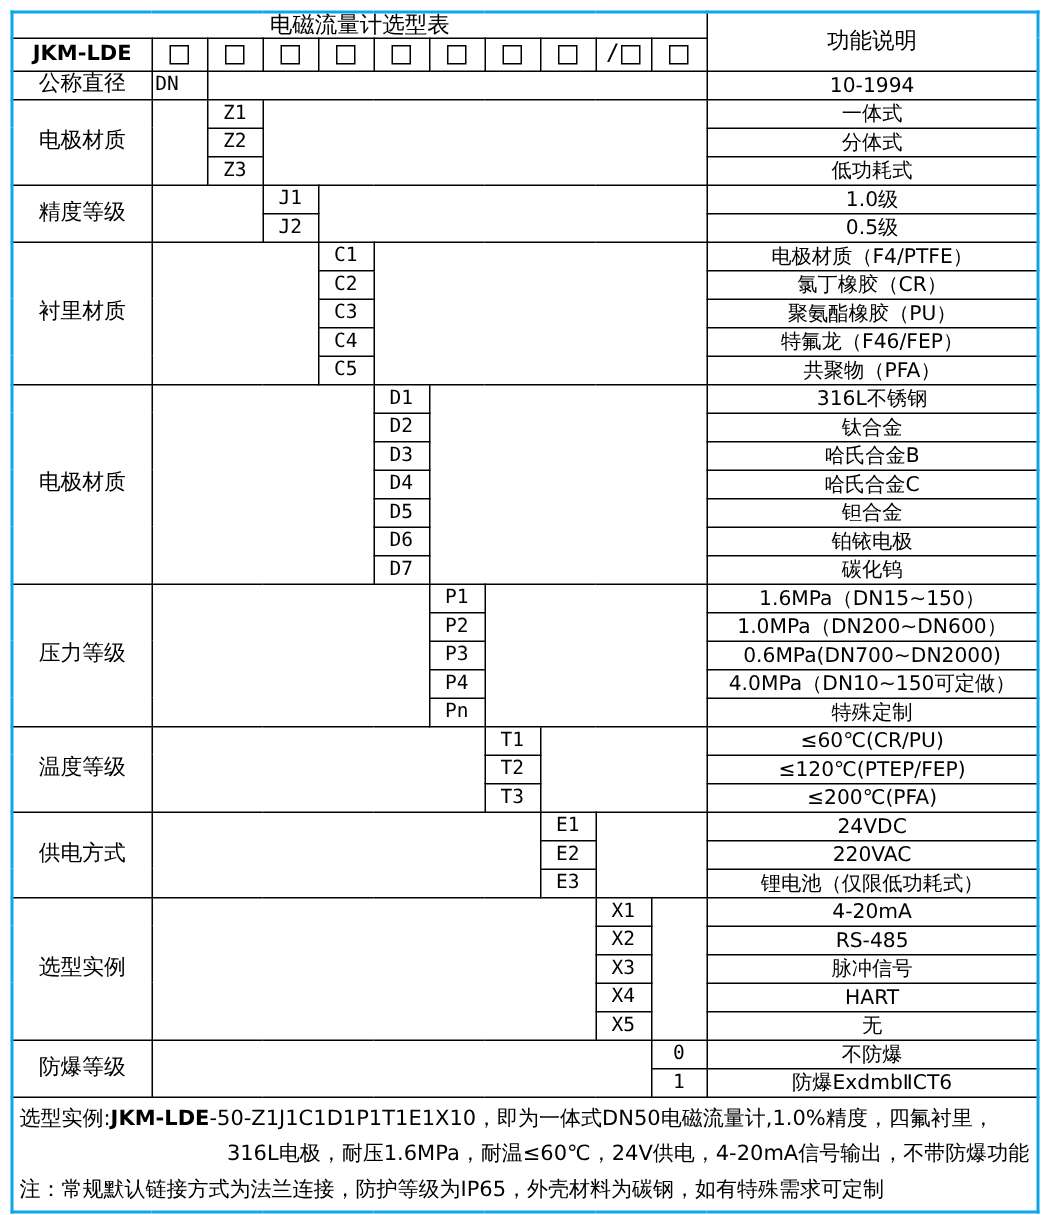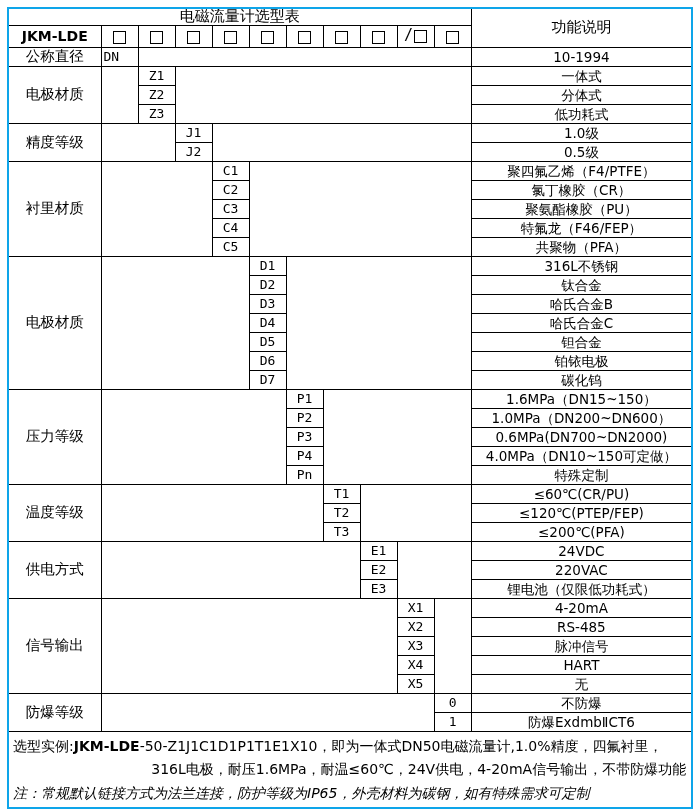--- a/index.html
+++ b/index.html
@@ -38,21 +38,21 @@
   .slash{
     font-family:"DejaVu Sans Mono","Liberation Mono",monospace;
     font-size:15px;margin-right:1px;vertical-align:middle;
   }
   td.notes{
     text-align:left;padding:3px 5px 2px 4px;
     white-space:normal;font-size:14px;line-height:1.68;
     vertical-align:middle;
   }
   .note-line2{text-align:right;}
-  .note-remark{text-align:left;font-style:italic;}
+  .note-remark{text-align:left;}
   .note-model{font-weight:bold;}
 </style>
 </head>
 <body>
 
 <div id="sheet">
   <table class="spec">
     <colgroup>
       <col style="width:93px">
       <col style="width:37px">
@@ -115,21 +115,21 @@
         </tr>
         <tr class="r">
           <td class="code">J2</td>
           <td class="desc">0.5级</td>
         </tr>
         <tr class="r">
           <td class="cat" rowspan="5">衬里材质</td>
           <td colspan="3" rowspan="5"></td>
           <td class="code">C1</td>
           <td colspan="6" rowspan="5"></td>
-          <td class="desc">聚四氟乙烯（F4/PTFE）</td>
+          <td class="desc">电极材质（F4/PTFE）</td>
         </tr>
         <tr class="r">
           <td class="code">C2</td>
           <td class="desc">氯丁橡胶（CR）</td>
         </tr>
         <tr class="r">
           <td class="code">C3</td>
           <td class="desc">聚氨酯橡胶（PU）</td>
         </tr>
         <tr class="r">
@@ -218,21 +218,21 @@
         </tr>
         <tr class="r">
           <td class="code">E2</td>
           <td class="desc">220VAC</td>
         </tr>
         <tr class="r">
           <td class="code">E3</td>
           <td class="desc">锂电池（仅限低功耗式）</td>
         </tr>
         <tr class="r">
-          <td class="cat" rowspan="5">信号输出</td>
+          <td class="cat" rowspan="5">选型实例</td>
           <td colspan="8" rowspan="5"></td>
           <td class="code">X1</td>
           <td colspan="1" rowspan="5"></td>
           <td class="desc">4-20mA</td>
         </tr>
         <tr class="r">
           <td class="code">X2</td>
           <td class="desc">RS-485</td>
         </tr>
         <tr class="r">

